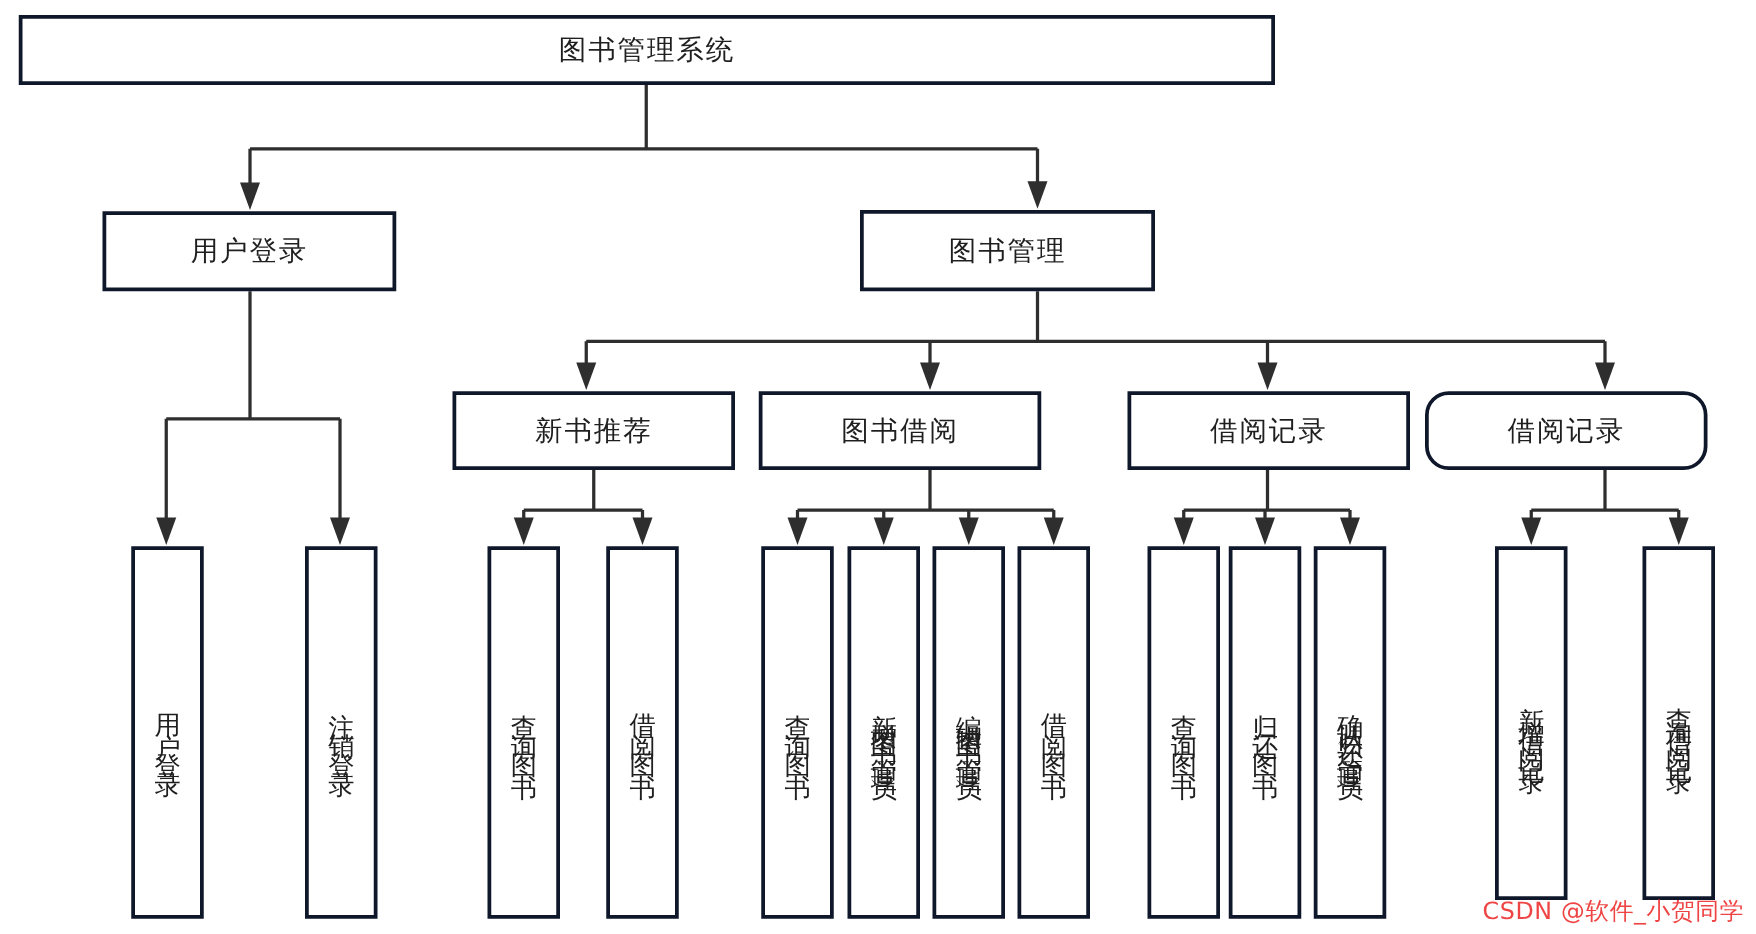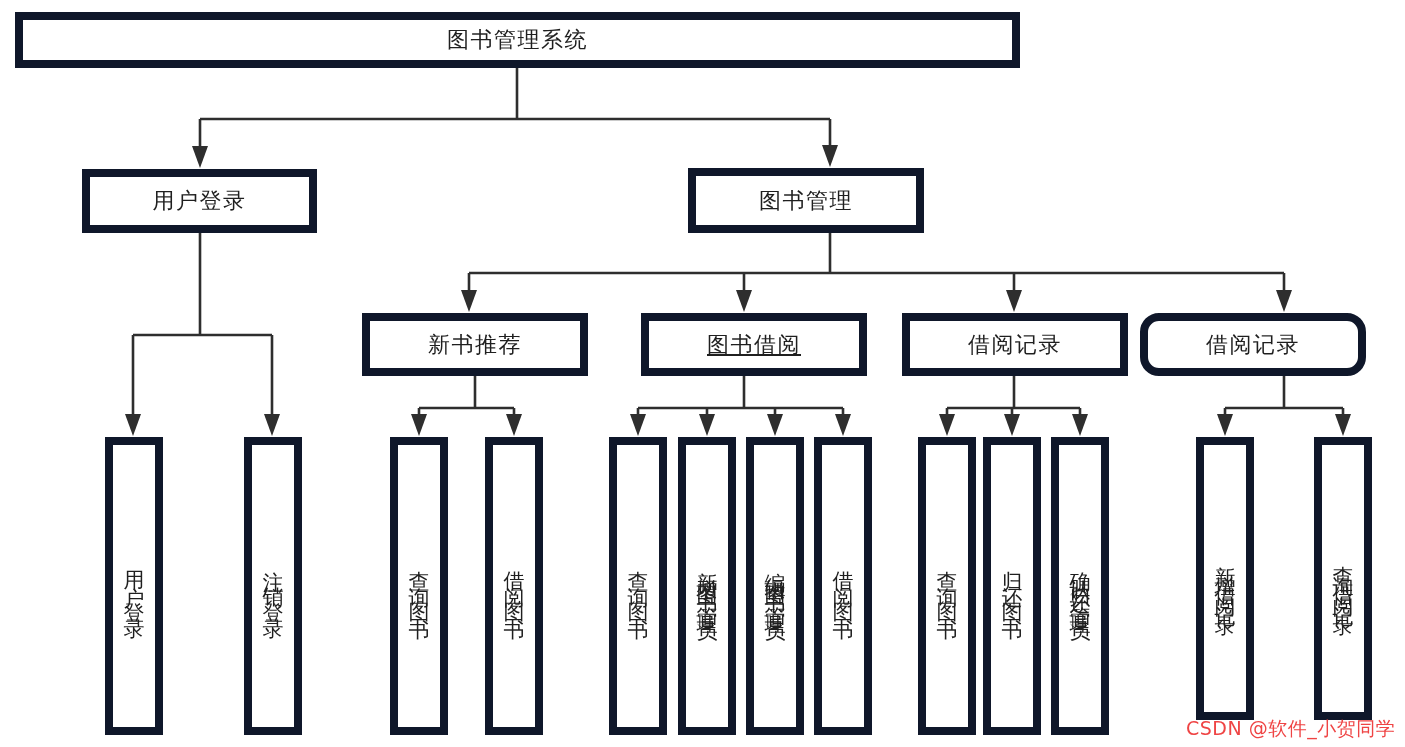--- a/index.html
+++ b/index.html
@@ -12,21 +12,21 @@
     font-family: "DejaVu Sans", "Liberation Sans", sans-serif;
     color: #1f1f1f;
   }
   .connectors { position: absolute; left: 0; top: 0; z-index: 1; }
   .connectors path { stroke: #2e2e2e; stroke-width: 2.6; fill: none; }
   .connectors polygon { fill: #2e2e2e; stroke: none; }
   .node {
     position: absolute;
     box-sizing: border-box;
     background: #ffffff;
-    border: 8px solid #0f172a;
+    border: 3px solid #0f172a;
     z-index: 2;
     display: flex;
     align-items: center;
     justify-content: center;
     font-size: 22px;
     letter-spacing: 1.5px;
     white-space: nowrap;
   }
   .leaf {
     writing-mode: vertical-rl;
@@ -36,21 +36,21 @@
     white-space: nowrap;
   }
   .leaf.medium { letter-spacing: 10px; }
   .leaf.tight  { letter-spacing: 7px; }
   
   .n-root   { left: 15px;   top: 12px;  width: 1005px; height: 56px; }
   .n-login  { left: 82px;   top: 169px; width: 235px;  height: 64px; }
   .n-mgmt   { left: 688px;  top: 168px; width: 236px;  height: 65px; }
   .n-l3     { top: 313px; width: 226px; height: 63px; text-align: center; }
   .n-rec    { left: 362px; }
-  .n-bor    { left: 641px; text-decoration: underline; }
+  .n-bor    { left: 607px; }
   .n-cur    { left: 902px; }
   .n-his    { left: 1140px; border-radius: 19px; }
   .lf       { top: 437px; width: 58px; height: 298px; }
   .lf-short { height: 283px; }
   .lf-1  { left: 105px; }  .lf-2  { left: 244px; }
   .lf-3  { left: 390px; }  .lf-4  { left: 485px; }
   .lf-5  { left: 609px; }  .lf-6  { left: 678px; }
   .lf-7  { left: 746px; }  .lf-8  { left: 814px; }
   .lf-9  { left: 918px; }  .lf-10 { left: 983px; }
   .lf-11 { left: 1051px; }

